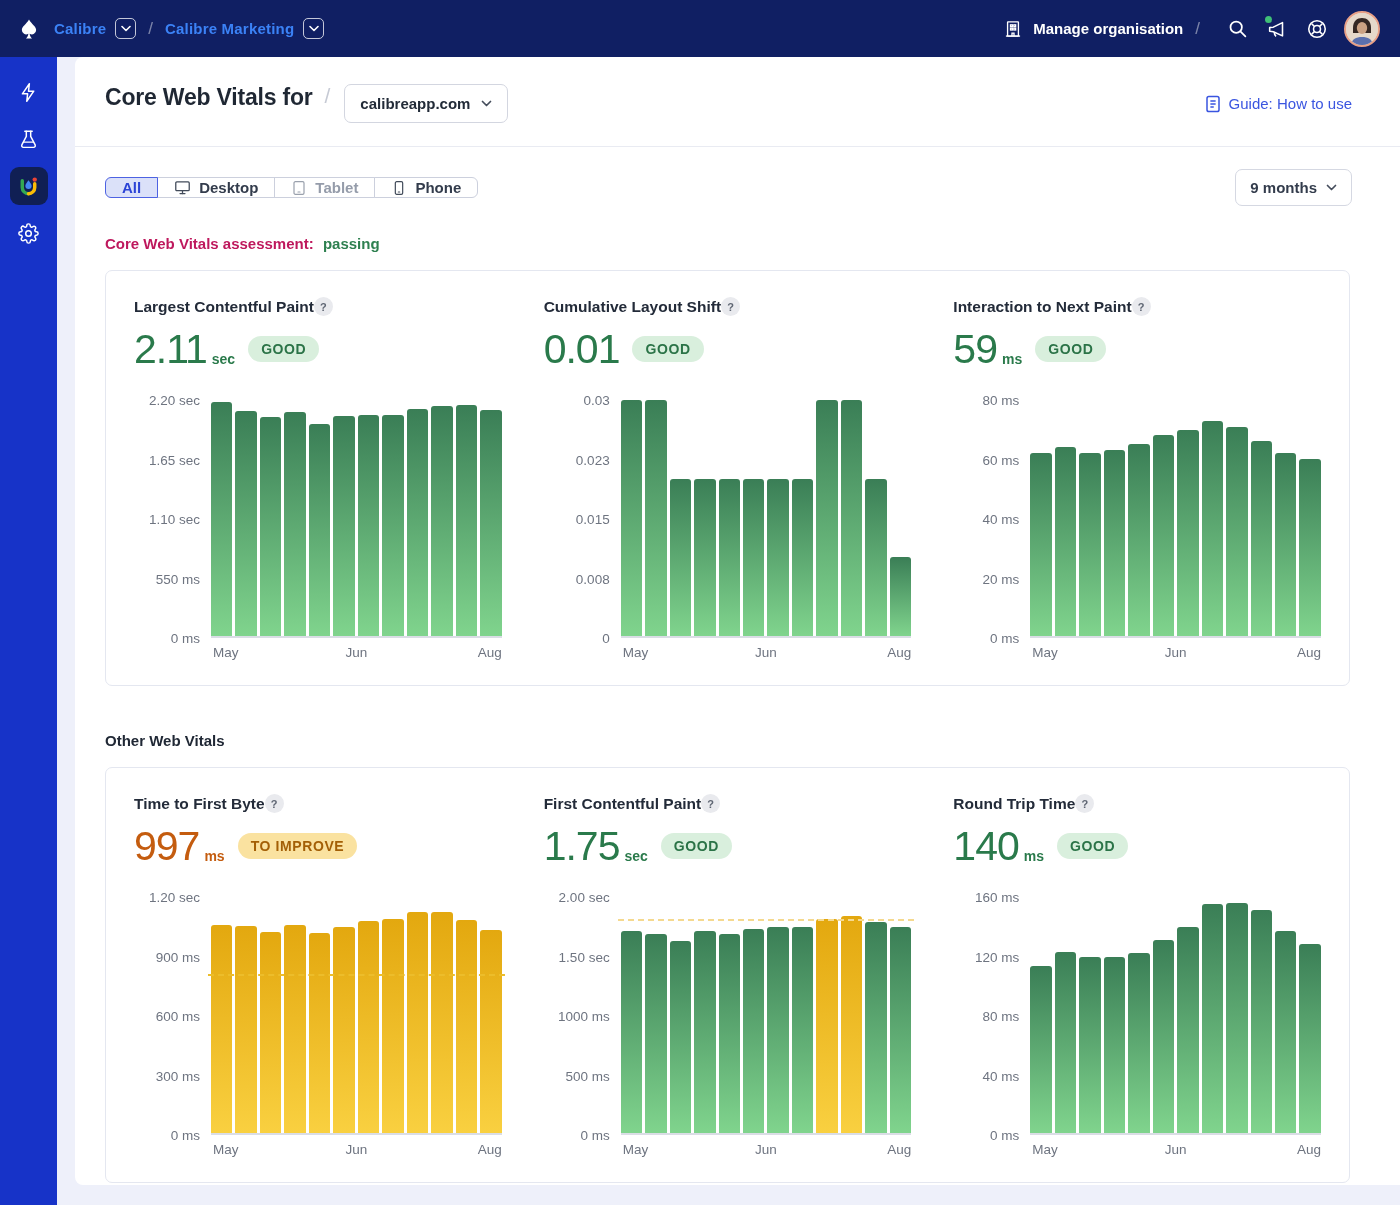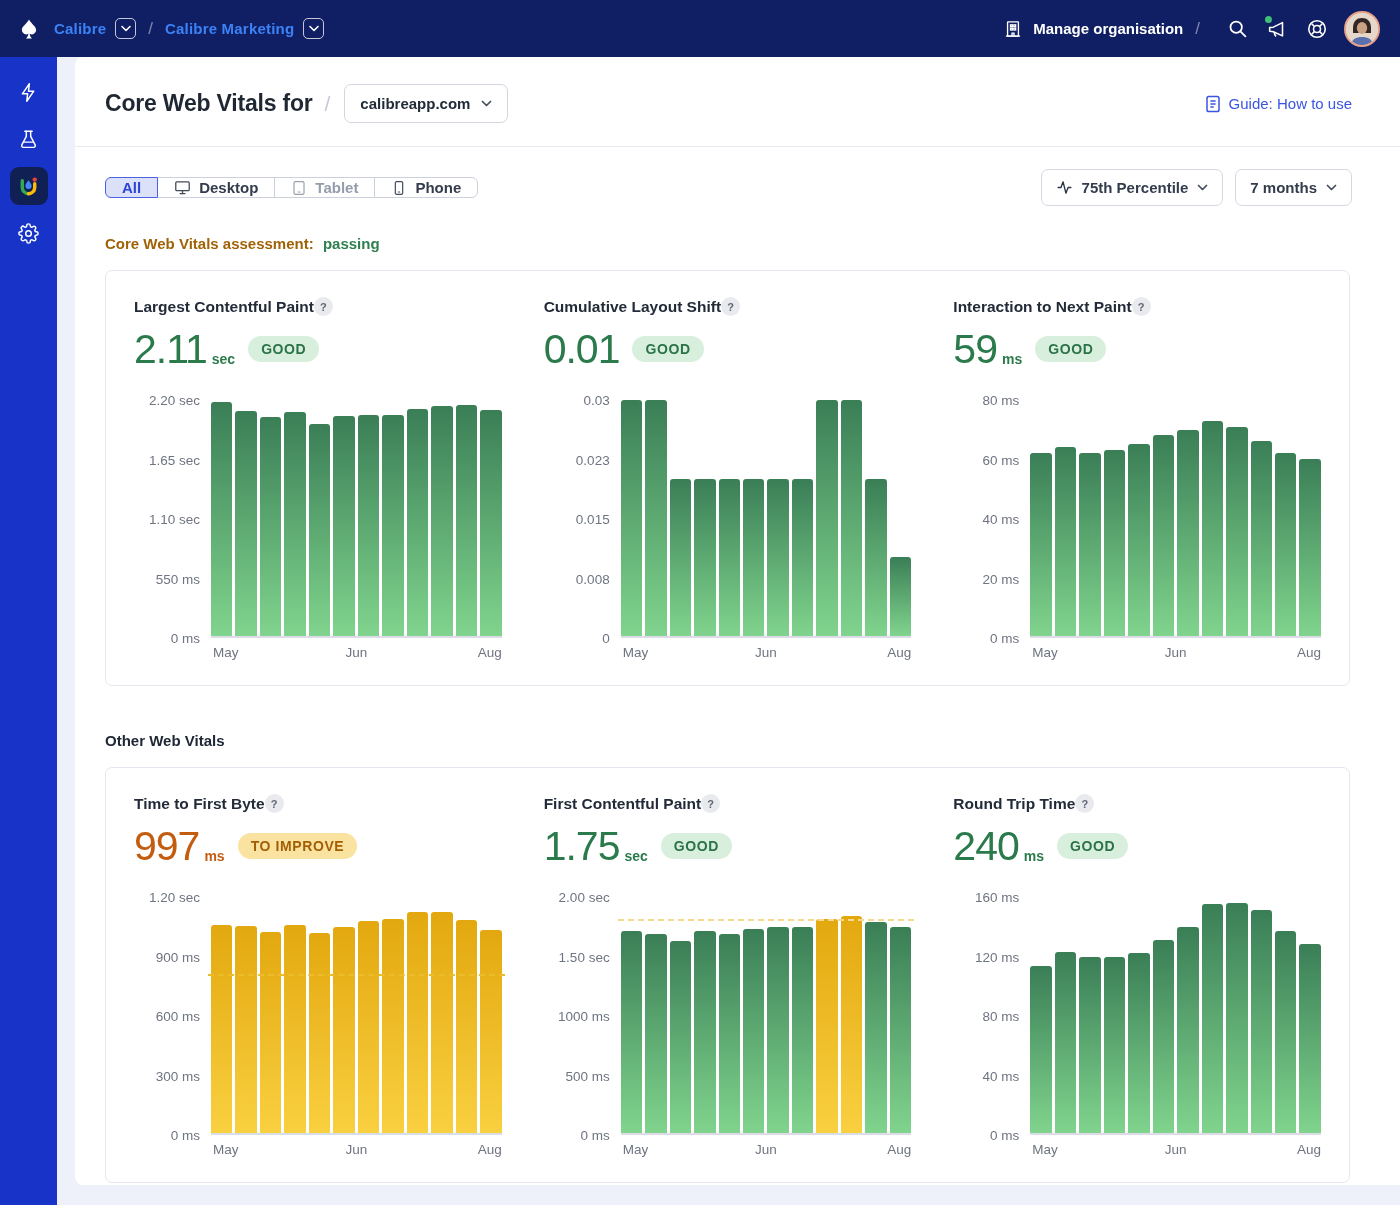--- a/index.html
+++ b/index.html
@@ -21,40 +21,40 @@
   
   .body-row { display:flex; height:1148px; }
   .sidebar { width:57px; background:#1733c8; display:flex; flex-direction:column; align-items:center; padding-top:16px; gap:9px; flex-shrink:0; }
   .side-item { width:38px; height:38px; border-radius:9px; display:flex; align-items:center; justify-content:center; cursor:pointer; }
   .side-item.active { background:#101f54; }
   .main { flex:1; padding:0 0 20px 18px; }
   .panel { background:#fff; height:1128px; border-radius:8px 0 0 8px; }
 
   
   .page-header { display:flex; align-items:center; justify-content:space-between; padding:27px 48px 23px 30px; border-bottom:1px solid #e9ebf2; }
-  .ph-left { display:flex; align-items:center; }
+  .ph-left { display:flex; }
   .page-title { font-size:23px; font-weight:700; color:#1f2733; letter-spacing:-.2px; }
   .ph-sep { color:#c6cad4; font-size:21px; margin:0 14px 0 12px; }
   .site-btn { display:flex; align-items:center; gap:11px; border:1px solid #d3d6e0; border-radius:7px; background:#fff; padding:10px 15px; font-size:15px; font-weight:700; color:#222b38; cursor:pointer; font-family:inherit; }
   .guide-link { display:flex; align-items:center; gap:8px; color:#3a55e0; font-size:15px; font-weight:500; text-decoration:none; cursor:pointer; }
 
   
   .toolbar { display:flex; align-items:center; justify-content:space-between; padding:22px 48px 0 30px; }
   .tabs { display:inline-flex; }
   .tab { display:flex; align-items:center; gap:8px; padding:1px 16px; border:1px solid #ccd0dd; background:#fff; font-size:15px; font-weight:600; color:#333c4c; margin-left:-1px; cursor:pointer; font-family:inherit; position:relative; }
   .tab:first-child { border-radius:6px 0 0 6px; margin-left:0; }
   .tab:last-child { border-radius:0 6px 6px 0; }
   .tab.active { background:#dbe1f9; border:1px solid #4d62e2; color:#2b43d6; z-index:1; font-weight:700; }
   .tab.muted { color:#959caa; }
   .toolbar-right { display:flex; gap:12px; }
   .drop-btn { display:flex; align-items:center; gap:9px; padding:9px 14px; border:1px solid #d5d8e2; background:#fff; border-radius:7px; font-size:15px; font-weight:600; color:#333c4c; cursor:pointer; font-family:inherit; }
 
   
   .assessment { padding:29px 30px 0; font-size:15px; }
-  .assess-label { font-weight:700; color:#a16207; }
+  .assess-label { font-weight:700; color:#be185d; }
   .assess-status { font-weight:700; color:#2e8050; margin-left:5px; }
 
   
   .card { margin:18px 50px 0 30px; border:1px solid #e4e7f0; border-radius:7px; padding:26px 28px 20px; display:grid; grid-template-columns:repeat(3,1fr); column-gap:42px; }
   .section-title { margin:46px 30px 0; font-size:15px; font-weight:700; color:#202835; }
   .chart-head { display:flex; align-items:center; }
   .chart-title { font-size:15.5px; font-weight:700; color:#232b39; }
   .help-badge { width:19px; height:19px; border-radius:50%; background:#e9eaee; color:#5f6673; font-size:11px; font-weight:700; display:flex; align-items:center; justify-content:center; cursor:pointer; }
   .metric-row { display:flex; align-items:center; margin-top:8px; height:50px; }
   .metric-value { font-size:41px; font-weight:500; letter-spacing:-1px; }
@@ -230,30 +230,21 @@
             <button class="tab">
               <svg width="16" height="16" viewBox="0 0 24 24" fill="none" stroke="#424b5a" stroke-width="1.8" stroke-linecap="round">
                   <rect x="6.5" y="2.5" width="11" height="19" rx="2"></rect>
                   <line x1="11" y1="18" x2="13" y2="18"></line>
                 </svg>
               <span>Phone</span>
             </button>
           </div>
           <div class="toolbar-right">
             <button class="drop-btn">
-              <svg width="17" height="17" viewBox="0 0 24 24" fill="none" stroke="#2a3342" stroke-width="1.9" stroke-linecap="round" stroke-linejoin="round">
-                  <polyline points="3,12 7,12 10,4 14,20 17,12 21,12"></polyline>
-                </svg>
-              <span>75th Percentile</span>
-              <svg width="11" height="7" viewBox="0 0 10 7" fill="none" stroke="#454d5c" stroke-width="1.7" stroke-linecap="round" stroke-linejoin="round">
-                  <polyline points="1,1.5 5,5.5 9,1.5"></polyline>
-                </svg>
-            </button>
-            <button class="drop-btn">
-              <span>7 months</span>
+              <span>9 months</span>
               <svg width="11" height="7" viewBox="0 0 10 7" fill="none" stroke="#454d5c" stroke-width="1.7" stroke-linecap="round" stroke-linejoin="round">
                   <polyline points="1,1.5 5,5.5 9,1.5"></polyline>
                 </svg>
             </button>
           </div>
         </div>
 
         <div class="assessment">
           <span class="assess-label">Core Web Vitals assessment:</span>
           <span class="assess-status">passing</span>
@@ -470,21 +461,21 @@
                   </div>
                 </div>
               </div>
             </div>
           <div class="chart">
               <div class="chart-head">
                 <span class="chart-title">Round Trip Time</span>
                 <span class="help-badge">?</span>
               </div>
               <div class="metric-row">
-                <span class="metric-value val-green">240</span>
+                <span class="metric-value val-green">140</span>
                 <span class="metric-unit val-green">ms</span>
                 <span class="badge badge-good">GOOD</span>
               </div>
               <div class="plot">
                 <div class="ylabels">
                   <span class="ytick" style="top: 0%;">160 ms</span>
                   <span class="ytick" style="top: 25%;">120 ms</span>
                   <span class="ytick" style="top: 50%;">80 ms</span>
                   <span class="ytick" style="top: 75%;">40 ms</span>
                   <span class="ytick" style="top: 100%;">0 ms</span>

